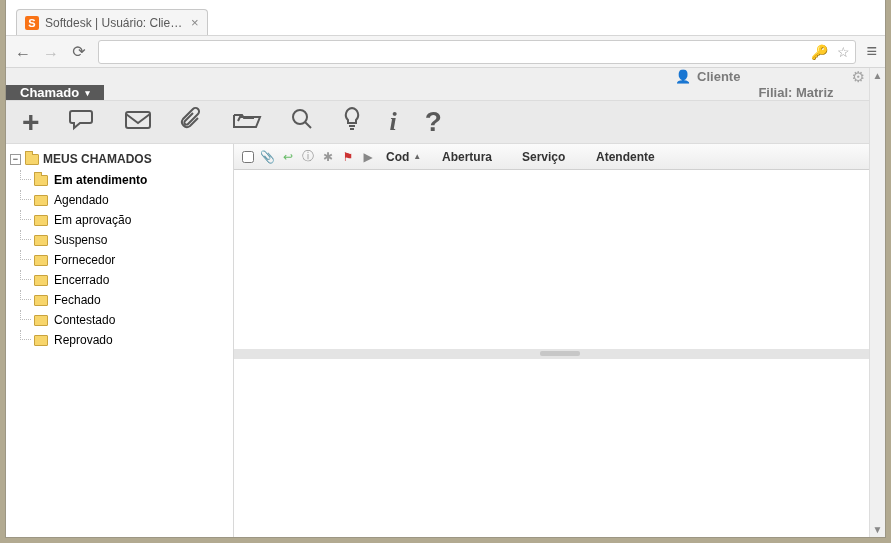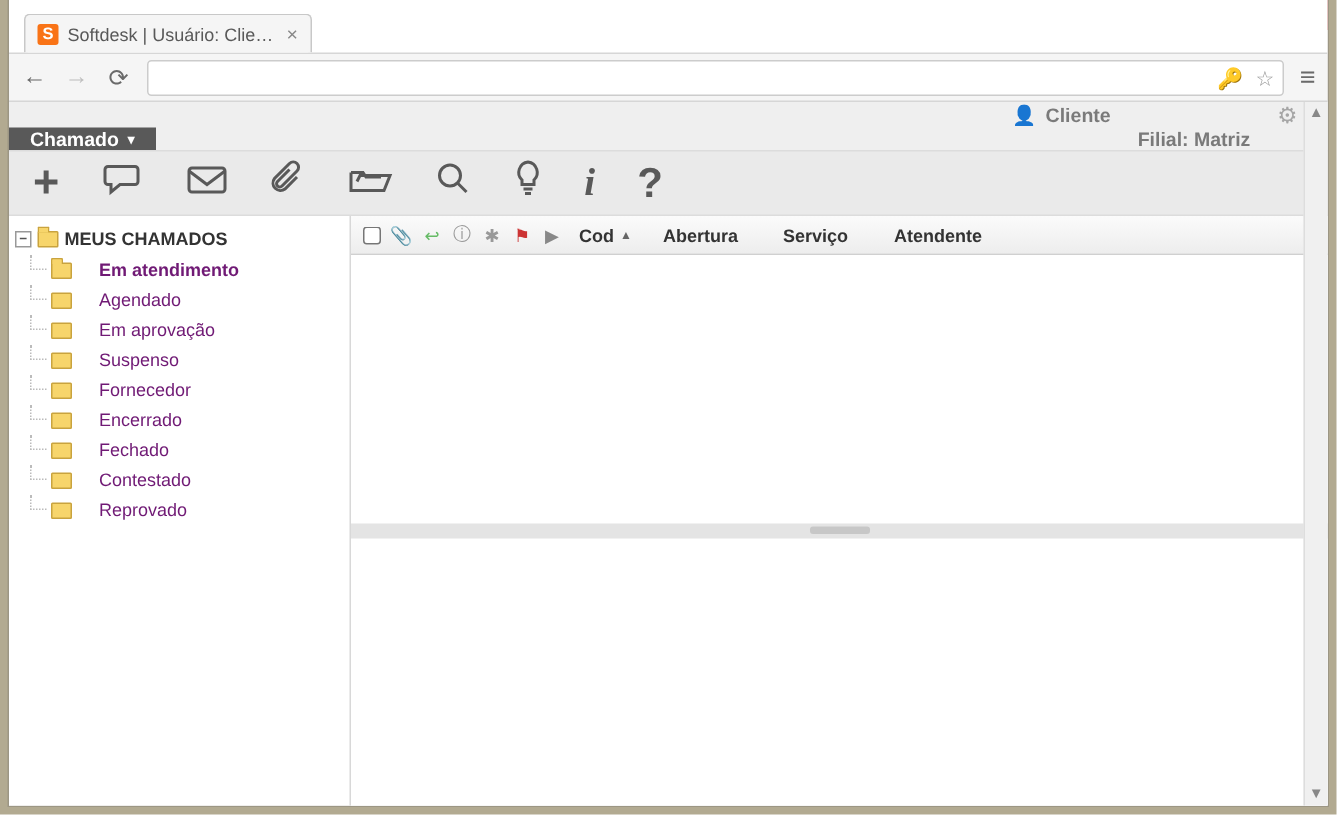--- a/index.html
+++ b/index.html
@@ -32,21 +32,21 @@
   .toolbar { height:44px; background:#eaeaea; border-top:1px solid #dcdcdc; border-bottom:1px solid #dcdcdc; display:flex; align-items:center; gap:28px; padding:0 16px;}
   .tool-icon{ color:#595959; font-size:26px; display:flex; align-items:center;}
   .tool-icon svg{ stroke:#595959; fill:none; stroke-width:2; }
   .body-row{ flex:1; display:flex; min-height:0;}
   .tree{ width:228px; background:#fff; border-right:1px solid #d8d8d8; padding:6px 4px; overflow:auto;}
   .tree-root{ display:flex; align-items:center; gap:4px; font-weight:bold; color:#333; font-size:12px; padding:2px 0;}
   .tree-root .expander{ width:11px; height:11px; border:1px solid #999; display:flex; align-items:center; justify-content:center; font-size:9px; line-height:1; color:#555;}
   .folder{ width:14px; height:11px; background:#f7d56b; border:1px solid #c9a33e; border-radius:1px; display:inline-block; position:relative;}
   .folder.open::before{ content:""; position:absolute; left:-1px; top:-4px; width:6px; height:3px; background:#f7d56b; border:1px solid #c9a33e; border-bottom:none; border-radius:1px 1px 0 0;}
   .tree ul{ list-style:none; margin-left:24px; margin-top:2px;}
-  .tree li{ display:flex; align-items:center; gap:18px; padding:3px 0; color:#701a75; font-size:12px; position:relative;}
+  .tree li{ display:flex; align-items:center; gap:6px; padding:3px 0; color:#000000; font-size:12px; position:relative;}
   .tree li::before{ content:""; position:absolute; left:-14px; top:0; bottom:50%; border-left:1px dotted #bbb; border-bottom:1px dotted #bbb; width:10px;}
   .tree li.bold{ font-weight:bold;}
   .grid-zone{ flex:1; display:flex; flex-direction:column; background:#fff;}
   .grid-header{ height:26px; background:linear-gradient(#fbfbfb,#ededed); border-bottom:1px solid #d0d0d0; display:flex; align-items:center; padding:0 6px; gap:4px; font-size:12px; color:#444;}
   .grid-header .mini{ width:16px; display:flex; justify-content:center; color:#999; font-size:12px;}
   .grid-header .col{ font-weight:bold; color:#333; padding:0 6px; display:flex; align-items:center; gap:4px;}
   .grid-header .sort{ font-size:8px; color:#666;}
   .grid-body{ flex:1; background:#fff;}
   .grid-split{ height:10px; background:#e4e4e4; position:relative;}
   .grid-split .handle{ position:absolute; left:50%; transform:translateX(-50%); width:40px; height:5px; background:#c7c7c7; top:2px; border-radius:2px;}

